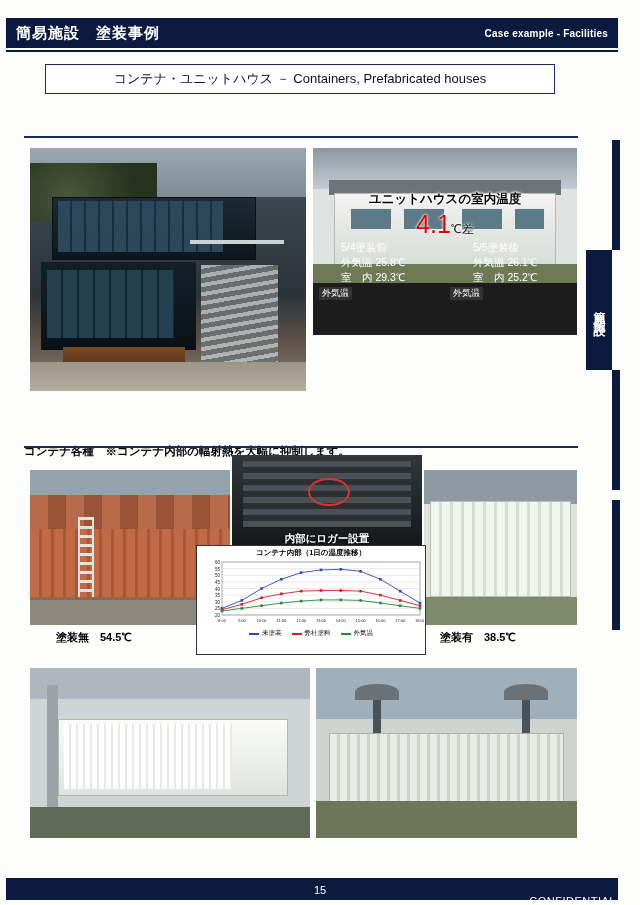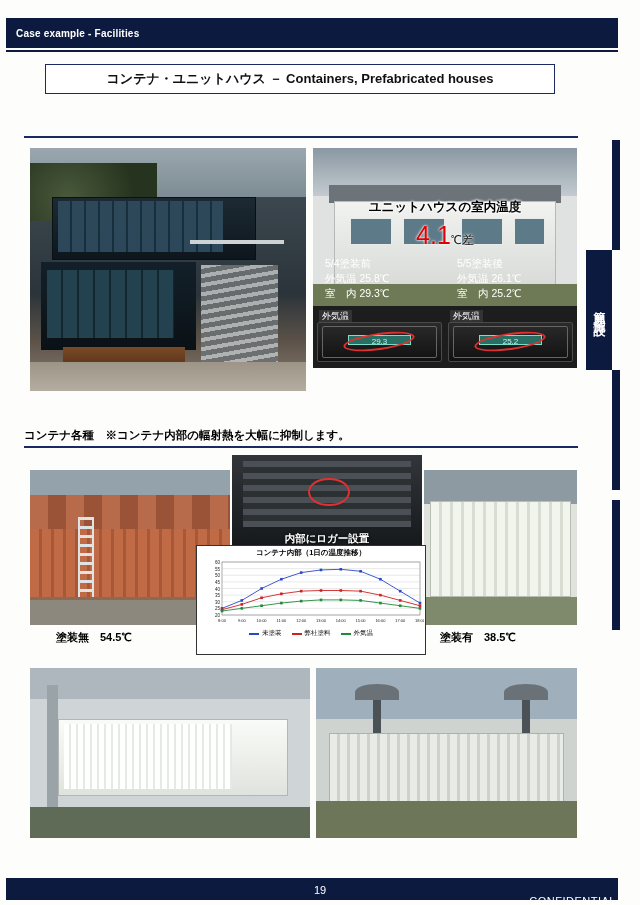--- a/index.html
+++ b/index.html
@@ -31,21 +31,21 @@
     font-size:10px; font-weight:bold; letter-spacing:0.2px;text-align:right;
   }
   .header-rule {
     position:absolute; left:6px; top:50px; width:612px; height:2px; background:#0d1a3f;
   }
   
   .title-box {
     position:absolute; left:45px; top:64px; width:510px; height:30px;
     border:1.5px solid #1b2a63; background:#fff;
     display:flex; align-items:center; justify-content:center;
-    font-size:13px; font-weight:bold; color:#101010;
+    font-size:13px; font-weight:normal; color:#101010;
   }
   
   .sec-head {
     position:absolute; font-size:11.5px; font-weight:bold; color:#000;
     white-space:nowrap;
   }
   .sec-rule {
     position:absolute; height:1.5px; background:#1b2a63;
   }
   
@@ -104,21 +104,21 @@
   .uh-rail {
     position:absolute; right:8%; top:38%; width:34%; height:4px; background:#cdd2d4;
   }
   .uh-ground {
     position:absolute; left:0; bottom:0; width:100%; height:12%;
     background:linear-gradient(#9c9486,#b5ad9f);
   }
 
   
   #photo-unit-temp {
-    left:313px; top:148px; width:264px; height:220px;
+    left:313px; top:148px; width:264px; height:187px;
     background:#dfe2e0;
   }
   .ut-sky { position:absolute; left:0; top:0; width:100%; height:22%;
     background:linear-gradient(#8a98a3,#c3cbd0); }
   .ut-roof { position:absolute; left:6%; top:17%; width:88%; height:8%;
     background:#6c7379; }
   .ut-body { position:absolute; left:8%; top:24%; width:84%; height:40%;
     background:linear-gradient(#f2f3f1,#d7dad6);
     border:1px solid #b6bab6; }
   .ut-win { position:absolute; background:#5d7a88; border:1px solid #e8eae7; }
@@ -135,21 +135,21 @@
     white-space:nowrap; color:#e00000; font-weight:normal;
     text-shadow:0 0 3px #fff,0 0 2px #fff;
   }
   .ut-diff .big { font-size:25px; }
   .ut-diff .sm { font-size:12px; color:#111; }
   .ut-readings {
     position:absolute; left:0; top:49%; width:100%; height:23%;
     color:#fff; font-size:10.5px; line-height:1.45;
     display:flex;
   }
-  .ut-col { flex:1; padding-left:12px; }
+  .ut-col { flex:1; padding-left:28px; }
   .ut-gauges {
     position:absolute; left:0; bottom:0; width:100%; height:28%;
     background:#1d1d1d;
     display:flex; gap:6px; padding:4px;
   }
   .gauge-wrap { flex:1; position:relative; }
   .gauge-label {
     position:absolute; left:2px; top:0; font-size:9px; color:#fff;
     background:#333; padding:0 3px;
   }
@@ -299,20 +299,21 @@
     position:absolute; right:24px; top:880px; font-size:11px; color:#fff;
     line-height:20px; letter-spacing:.5px;margin-top:11px;
   }
 </style>
 </head>
 <body>
 
 <div class="page">
 
   <div class="header">
+    <div class="header-title">簡易施設　塗装事例</div>
     <div class="header-sub">Case example - Facilities</div>
   </div>
   <div class="header-rule"></div>
 
   <div class="title-box">コンテナ・ユニットハウス － Containers, Prefabricated houses</div>
 
   <div class="side-tab">簡易施設</div>
   <div class="side-bar" style="top:140px;height:110px;"></div>
   <div class="side-bar" style="top:370px;height:120px;"></div>
   <div class="side-bar" style="top:500px;height:130px;"></div>
@@ -368,40 +369,28 @@
         <div>
           <span>室　内</span>
           <span>25.2℃</span>
         </div>
       </div>
     </div>
 
     <div class="ut-gauges">
       <div class="gauge-wrap">
         <div class="gauge-label">外気温</div>
-        <div class="gauge">
-          <div class="gauge-face">
-            <div class="gauge-lcd">29.3</div>
-            <div class="gauge-circle"></div>
-          </div>
-        </div>
       </div>
       <div class="gauge-wrap">
         <div class="gauge-label">外気温</div>
-        <div class="gauge">
-          <div class="gauge-face">
-            <div class="gauge-lcd">25.2</div>
-            <div class="gauge-circle"></div>
-          </div>
-        </div>
       </div>
     </div>
   </div>
 
-  <div class="sec-head" style="left:24px; top:428px;">コンテナ各種　※コンテナ内部の輻射熱を大幅に抑制します。</div>
+  <div class="sec-head" style="left:24px; top:444px;">コンテナ各種　※コンテナ内部の輻射熱を大幅に抑制します。</div>
   <div class="sec-rule" style="left:24px; top:446px; width:554px;"></div>
 
   <div class="meta-left">9/11　15:00　外気温31.4℃</div>
 
   <div class="inner-temp">
     <span>内部温度</span>
     <span class="big">16</span><span>℃差</span>
   </div>
 
   <div class="photo" id="photo-cont-left">
@@ -528,16 +517,16 @@
       <div class="br-arm" style="right:0;">
         <div class="br-dish" style="right:-18px;"></div>
       </div>
     </div>
     <div class="br-cont"></div>
     <div class="br-ground"></div>
   </div>
 
   <div class="footer-rule"></div>
   <div class="footer-band"></div>
-  <div class="page-num">19</div>
+  <div class="page-num">15</div>
   <div class="confidential">CONFIDENTIAL</div>
 
 </div>
 
 </body></html>

